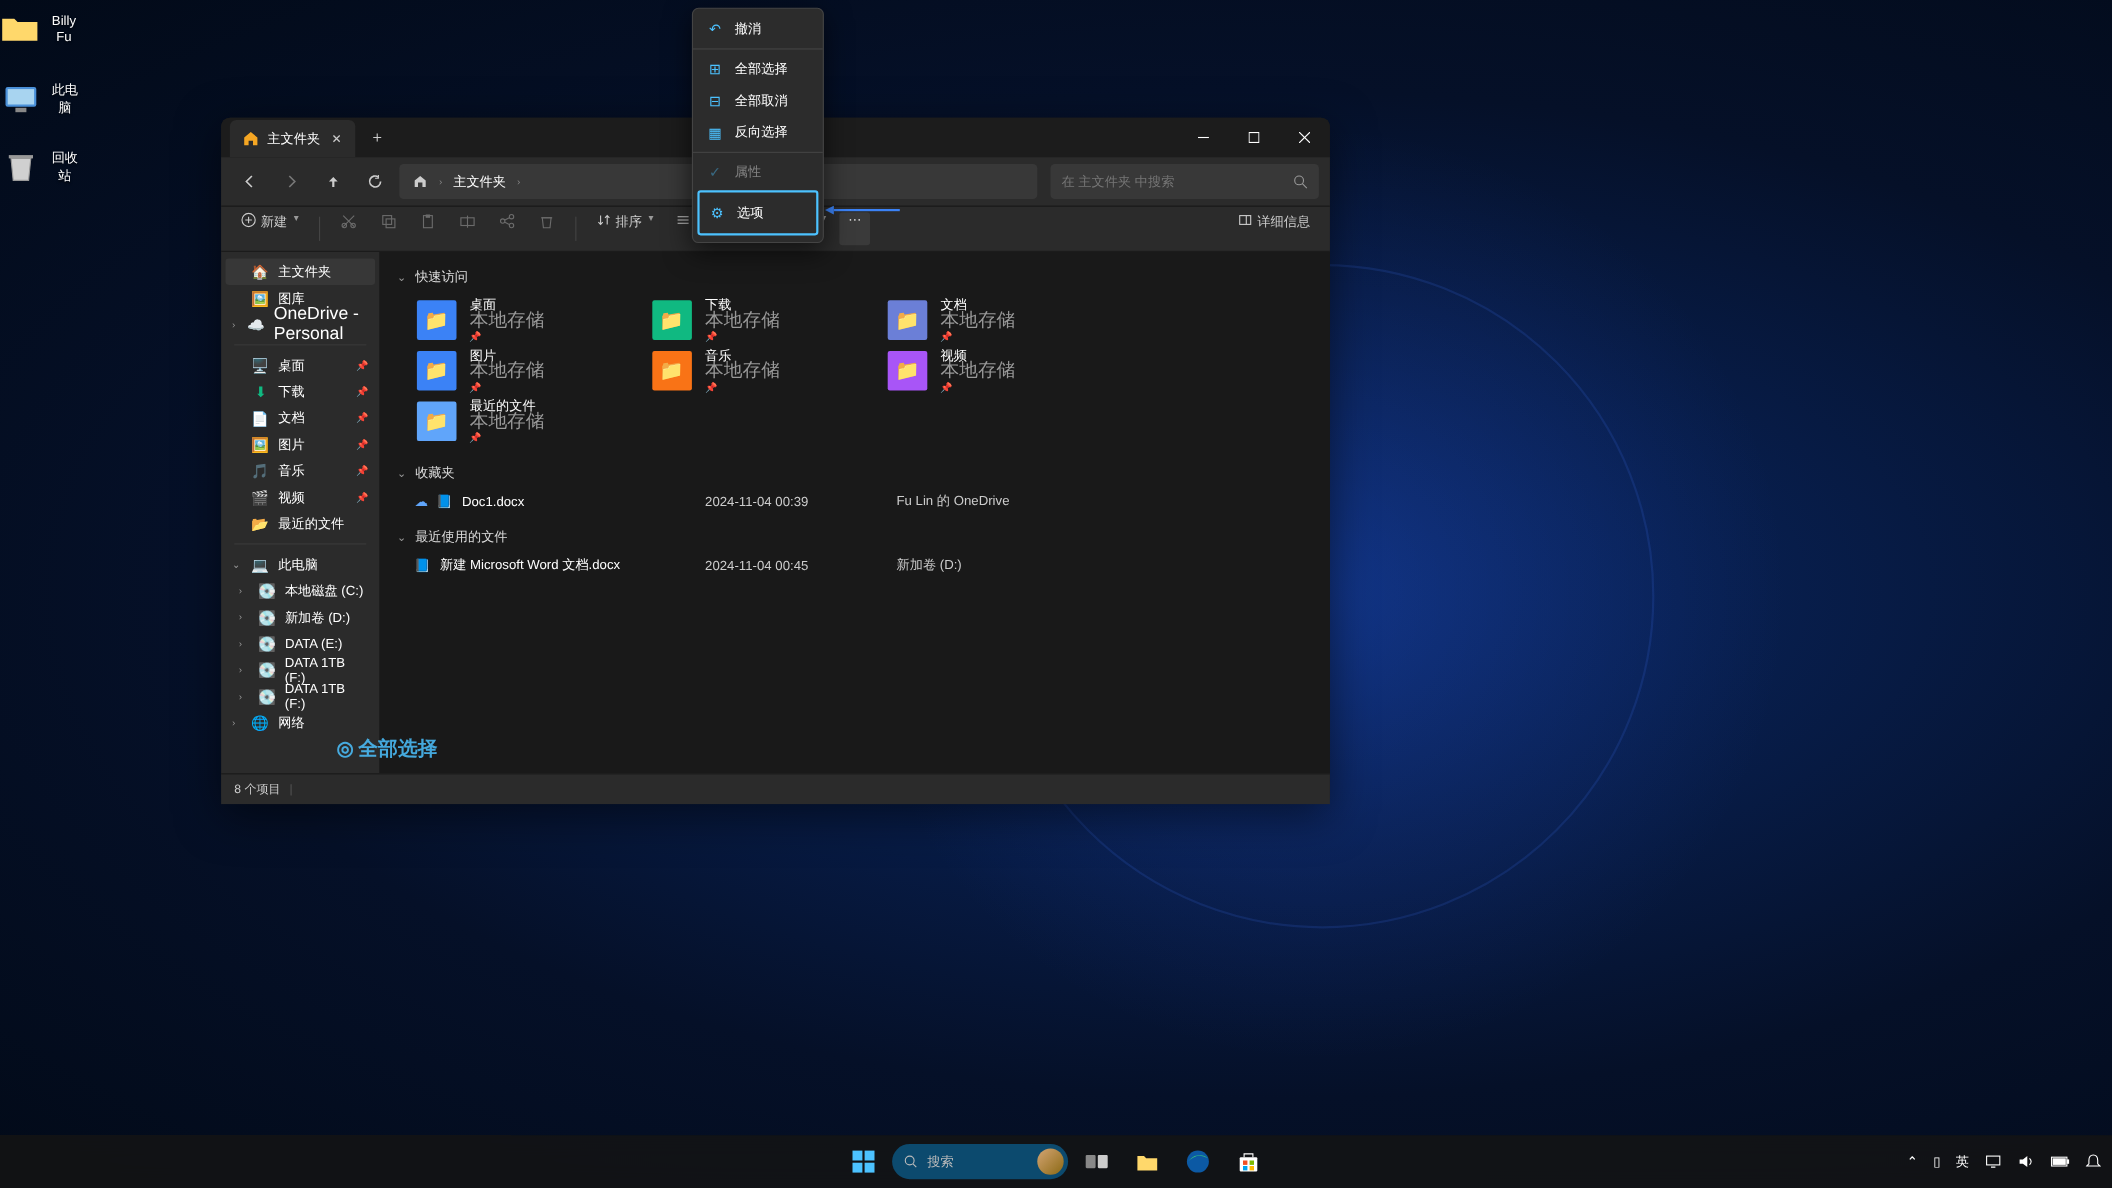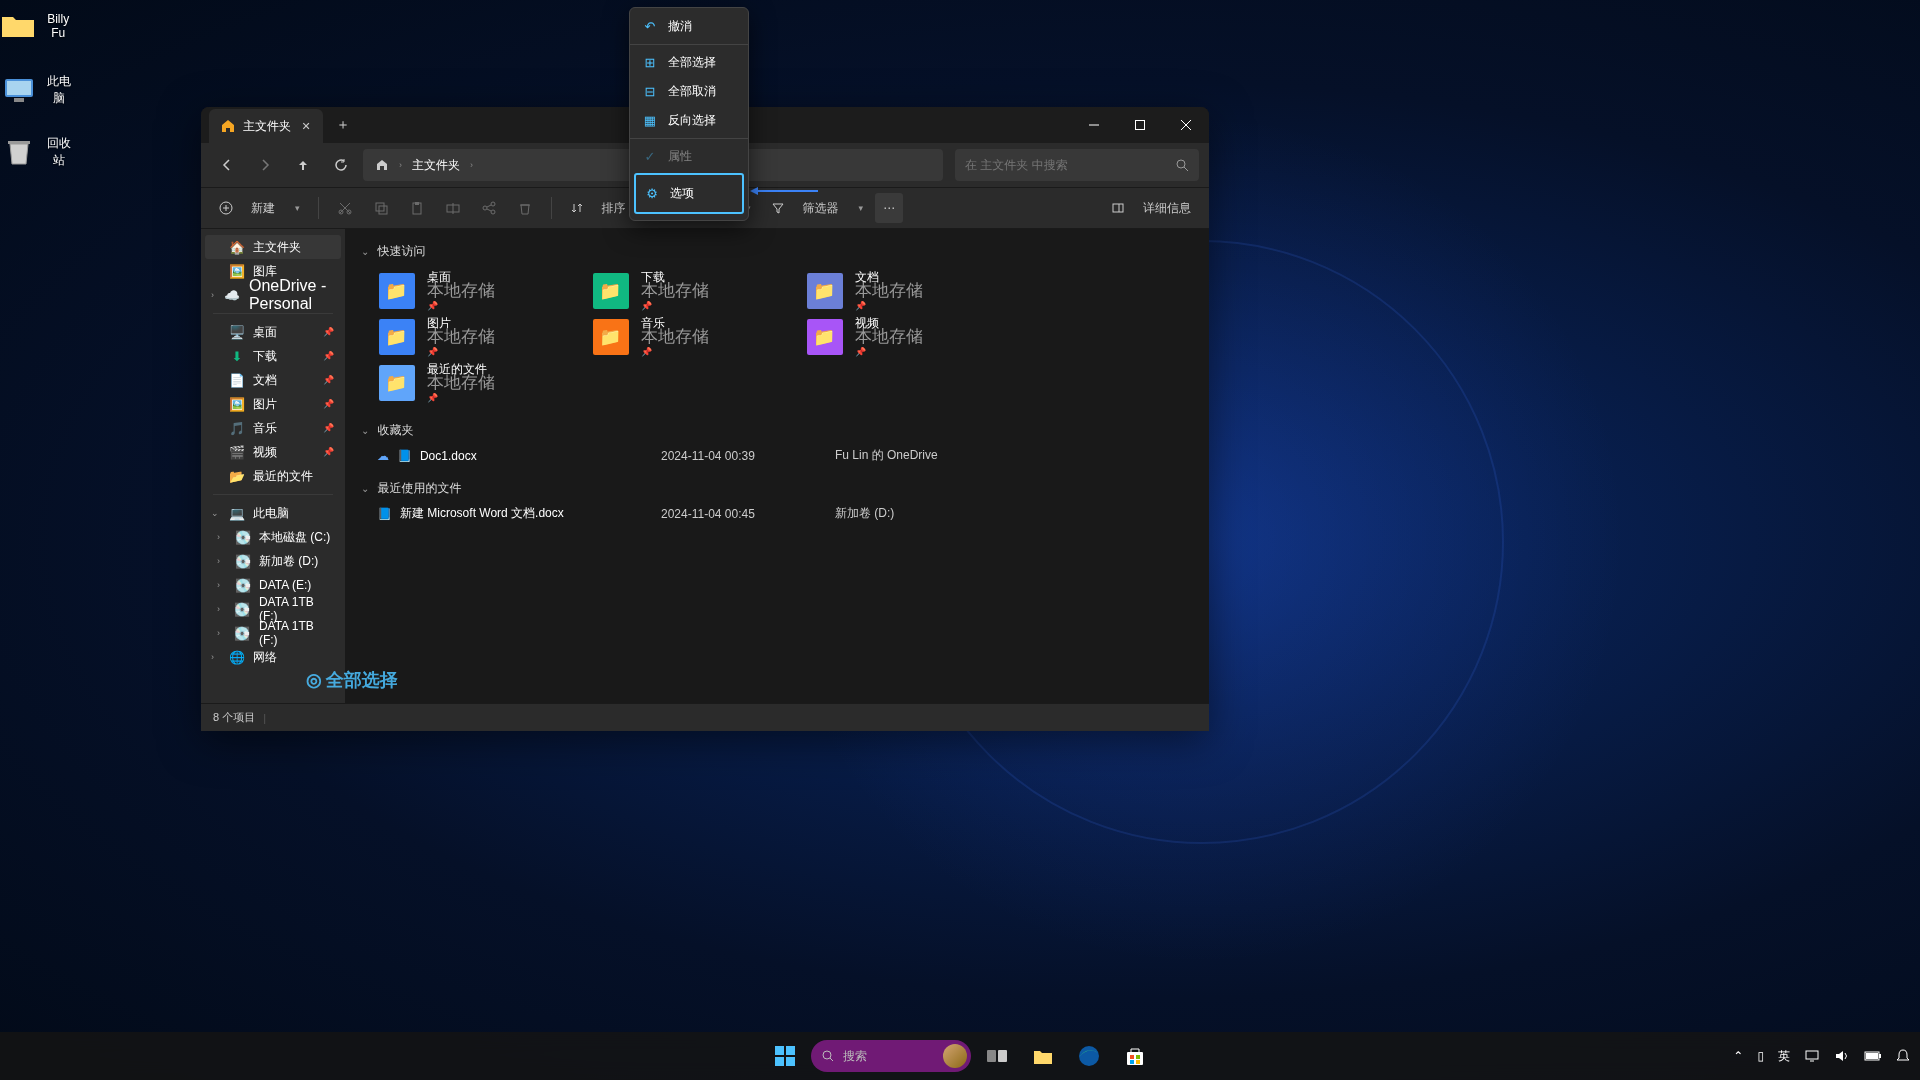--- a/index.html
+++ b/index.html
@@ -21,21 +21,21 @@
 .winbtn { width: 46px; height: 32px; display: flex; align-items: center; justify-content: center; cursor: pointer; color: #fff; }
 
 .navbar { height: 44px; background: #2b2b2b; display: flex; align-items: center; padding: 0 10px; gap: 6px; }
 .navbtn { width: 32px; height: 32px; display: flex; align-items: center; justify-content: center; cursor: pointer; color: #ccc; border-radius: 3px; }
 .address-bar { flex: 1; height: 32px; background: #383838; border-radius: 4px; display: flex; align-items: center; padding: 0 8px; gap: 6px; font-size: 12px; max-width: 590px; }
 .address-bar .crumb { display: flex; align-items: center; gap: 4px; cursor: pointer; padding: 2px 4px; }
 .search-bar { width: 244px; height: 32px; background: #383838; border-radius: 4px; display: flex; align-items: center; padding: 0 10px; font-size: 12px; color: #999; gap: 8px; margin-left: 6px; }
 .search-bar input { background: transparent; border: none; color: #fff; flex: 1; outline: none; font-size: 12px; }
 
 .toolbar { height: 42px; background: #2b2b2b; border-top: 1px solid #1a1a1a; border-bottom: 1px solid #1a1a1a; display: flex; align-items: center; padding: 0 10px; gap: 4px; font-size: 12px; }
-.toolbtn { height: 30px; display: flex; align-items: center; gap: 18px; padding: 0 8px; border-radius: 3px; cursor: pointer; color: #ccc; }
+.toolbtn { height: 30px; display: flex; align-items: flex-start; gap: 4px; padding: 0 8px; border-radius: 3px; cursor: pointer; color: #ccc; }
 .toolbtn.active { background: #3a3a3a; }
 .toolbtn.disabled { opacity: 0.4; cursor: default; }
 .tool-sep { width: 1px; height: 22px; background: #444; margin: 0 6px; }
 .toolbtn .chev { font-size: 9px; color: #999; margin-left: 2px; }
 
 .body-row { flex: 1; display: flex; overflow: hidden; }
 .sidebar { width: 144px; background: #2b2b2b; padding: 6px 4px; font-size: 12px; overflow-y: auto; }
 .sb-item { display: flex; align-items: center; height: 24px; padding: 0 6px; gap: 8px; cursor: pointer; border-radius: 3px; position: relative; }
 .sb-item.selected { background: #373737; }
 .sb-item .expander { width: 10px; font-size: 9px; color: #999; }
@@ -48,21 +48,21 @@
 .section-header { display: flex; align-items: center; gap: 8px; padding: 4px 14px; font-size: 12px; color: #ddd; cursor: pointer; }
 .section-header .chev { font-size: 10px; color: #999; }
 .quick-grid { display: flex; flex-wrap: wrap; padding: 4px 30px; gap: 0; }
 .quick-tile { width: 214px; height: 46px; display: flex; align-items: center; gap: 12px; padding: 2px; cursor: pointer; }
 .qa-ico { width: 36px; height: 36px; border-radius: 2px; display: flex; align-items: center; justify-content: center; font-size: 18px; color: #fff; }
 .qa-txt { display: flex; flex-direction: column; line-height: 14px; }
 .qa-sub { font-size: 17px; color: #999; }
 .qa-pin { font-size: 9px; color: #777; margin-top: 1px; }
 .file-row { display: flex; align-items: center; padding: 4px 30px; gap: 14px; cursor: pointer; }
 .file-row .col-name { flex: 0 0 250px; display: flex; align-items: center; gap: 8px; }
-.file-row .col-date { flex: 0 0 160px; color: #ccc; margin-left: 20px; }
+.file-row .col-date { flex: 0 0 160px; color: #ccc; }
 .file-row .col-loc { color: #ccc; }
 
 .statusbar { height: 28px; background: #2b2b2b; border-top: 1px solid #1a1a1a; display: flex; align-items: center; padding: 0 12px; font-size: 11px; color: #ccc; gap: 8px; }
 
 
 .dropdown { position: absolute; left: 629px; top: 7px; width: 120px; background: #2c2c2c; border: 1px solid #444; border-radius: 6px; box-shadow: 0 8px 24px rgba(0,0,0,0.6); padding: 4px 0; font-size: 12px; z-index: 100; }
 .dd-item { display: flex; align-items: center; gap: 10px; padding: 6px 12px; cursor: pointer; }
 .dd-item.disabled { opacity: 0.4; cursor: default; }
 .dd-sep { height: 1px; background: #444; margin: 3px 0; }
 .dd-ico { width: 16px; height: 16px; display: flex; align-items: center; justify-content: center; color: #4cc2ff; font-size: 13px; }
@@ -72,21 +72,21 @@
 .annotation-arrow { position: absolute; left: 758px; top: 190px; width: 60px; height: 2px; background: #3b82f6; }
 .annotation-arrow:before { content: ""; position: absolute; left: -8px; top: -3px; border-right: 8px solid #3b82f6; border-top: 4px solid transparent; border-bottom: 4px solid transparent; }
 
 
 .watermark { position: absolute; left: 306px; top: 668px; font-size: 18px; color: #4cc2ff; font-weight: bold; opacity: 0.85; display: flex; align-items: center; gap: 4px; }
 
 
 .taskbar { position: absolute; bottom: 0; left: 0; right: 0; height: 48px; background: rgba(20,20,20,0.85); backdrop-filter: blur(10px); display: flex; align-items: center; justify-content: center; }
 .tb-center { display: flex; gap: 6px; align-items: center; }
 .tb-btn { width: 40px; height: 40px; display: flex; align-items: center; justify-content: center; border-radius: 4px; cursor: pointer; }
-.tb-search { width: 160px; height: 32px; background: #701a75; border-radius: 16px; display: flex; align-items: center; padding: 0 10px; gap: 8px; font-size: 12px; color: #bbb; position: relative; }
+.tb-search { width: 160px; height: 32px; background: #0c4a6e; border-radius: 16px; display: flex; align-items: center; padding: 0 10px; gap: 8px; font-size: 12px; color: #bbb; position: relative; }
 .tb-search-badge { position: absolute; right: 4px; width: 24px; height: 24px; border-radius: 50%; background: linear-gradient(135deg,#d4a574,#8b6914); }
 .tb-tray { position: absolute; right: 10px; display: flex; align-items: center; gap: 14px; font-size: 12px; color: #fff; }
 .tb-tray .ico { cursor: pointer; }
 
 .chevron-sm { font-size: 9px; color: #888; }
 svg { display: block; }
 </style>
 </head>
 <body>
 

